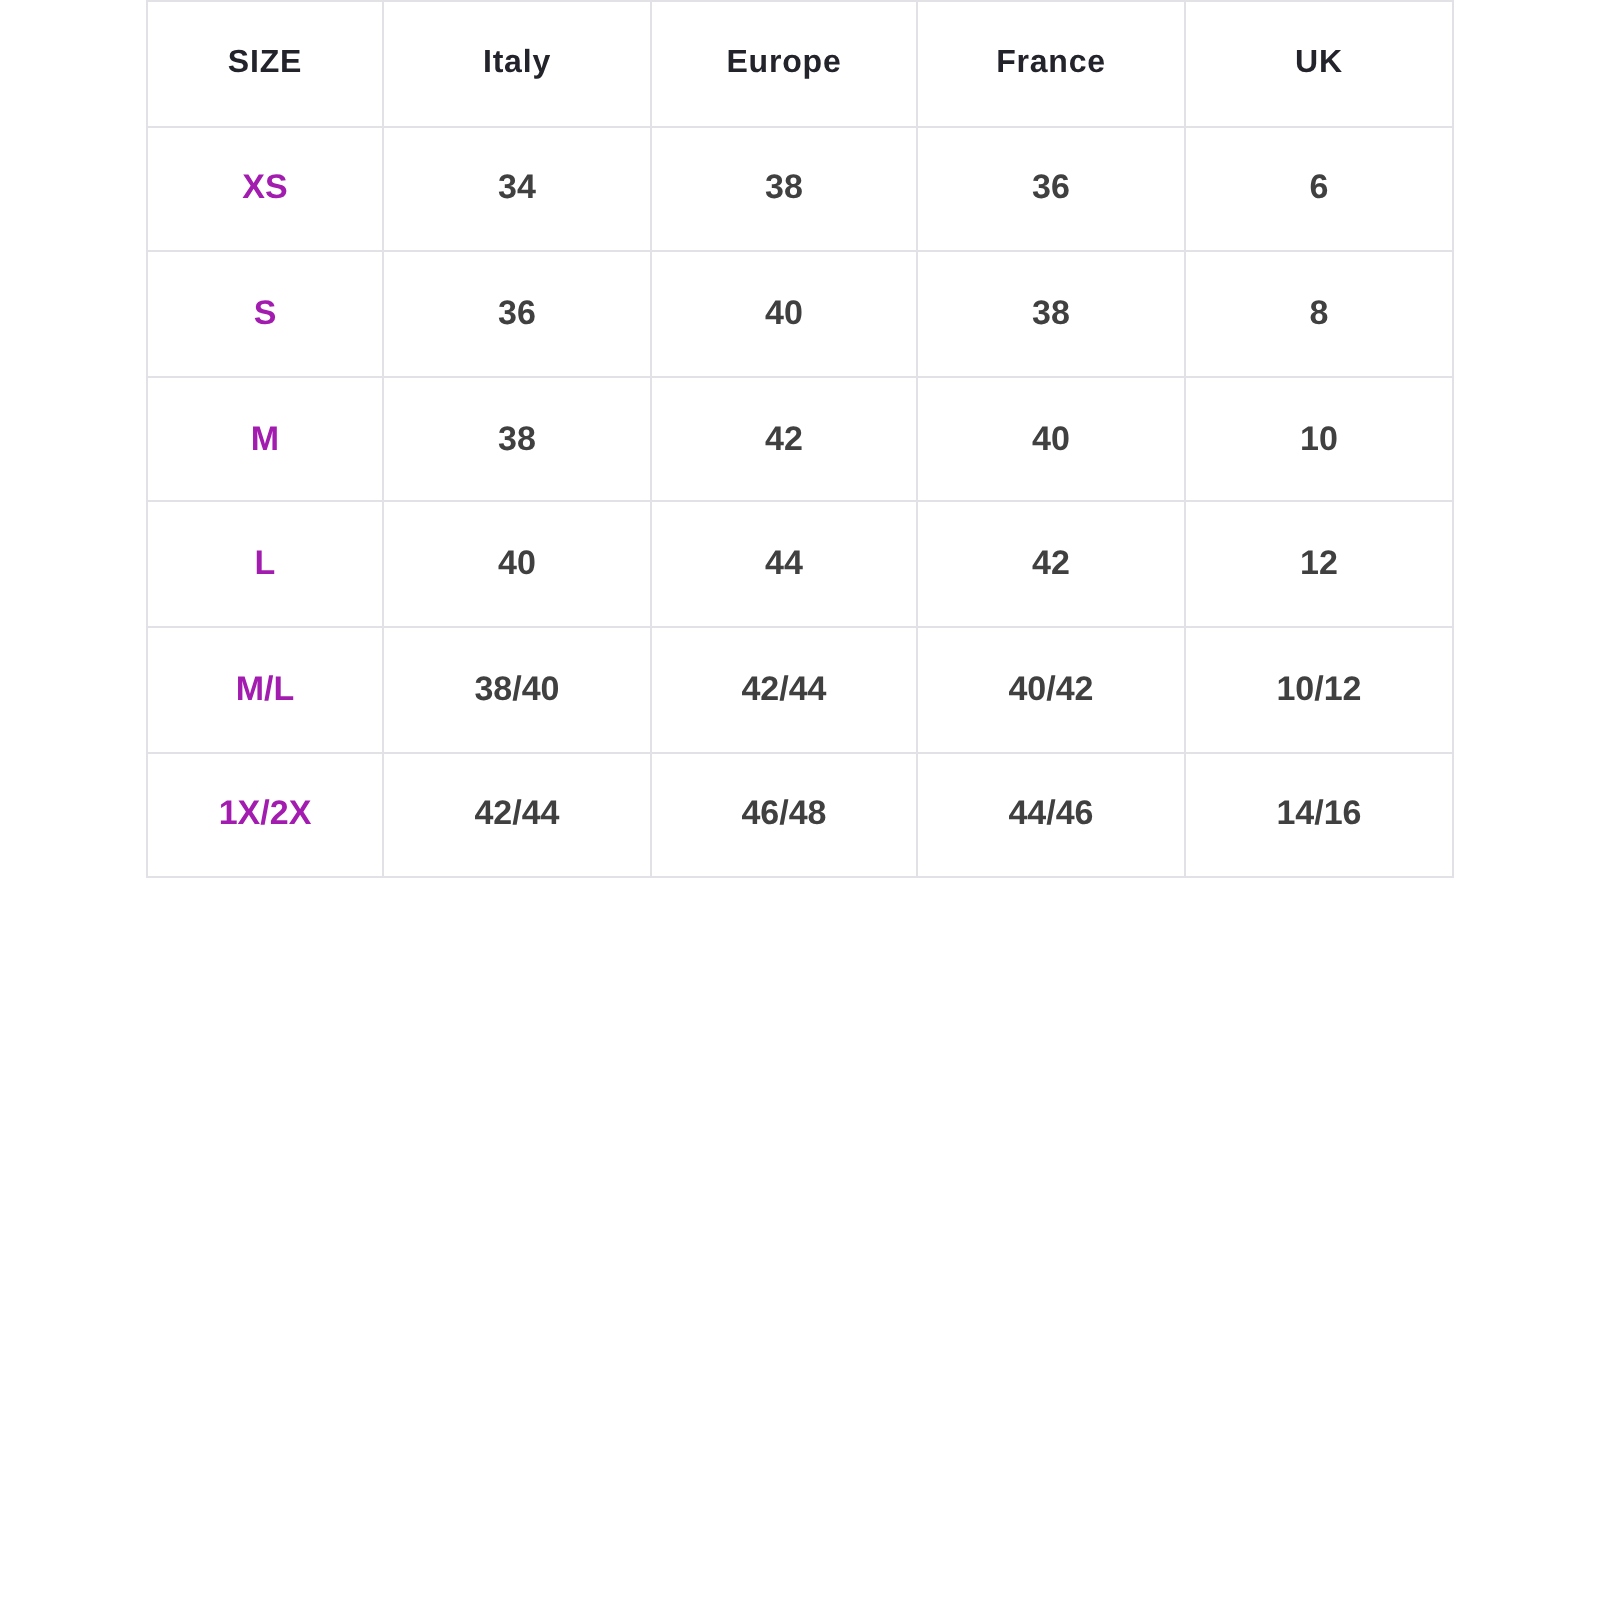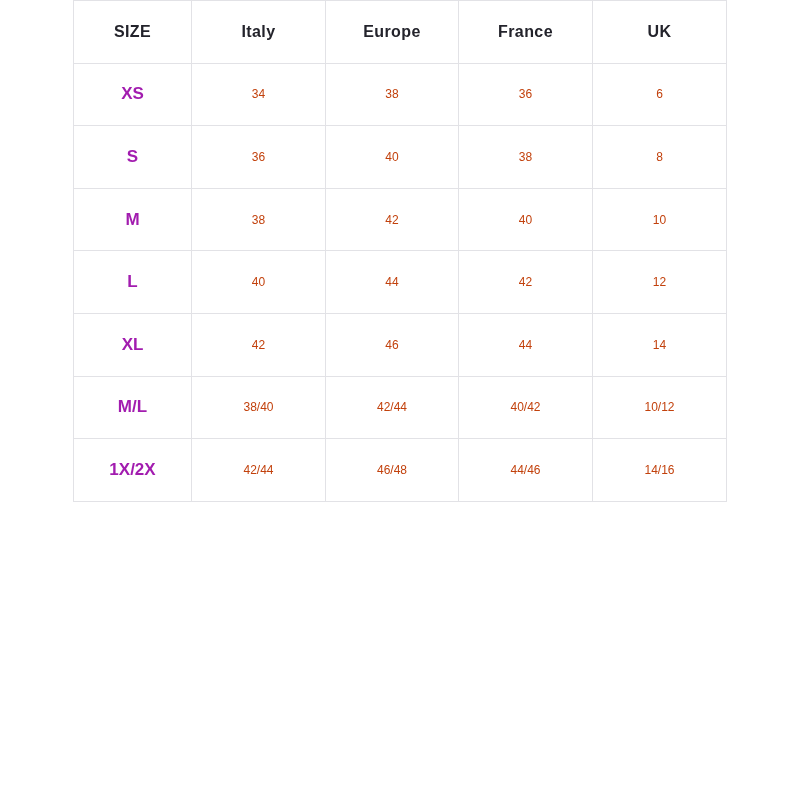--- a/index.html
+++ b/index.html
@@ -25,23 +25,23 @@
     margin: 0 auto;
   }
   table.size-table.main {
     margin-top: 0;
   }
   table.size-table td,
   table.size-table th {
     border: 1px solid #e2e2e6;
     text-align: center;
     vertical-align: middle;
-    font-weight: 400;
-    font-size: 12px;
-    color: #c2410c;
+    font-weight: 700;
+    font-size: 17px;
+    color: #404040;
     padding: 0;
   }
   table.size-table .hdr-cell {
     font-weight: 700;
     font-size: 16px;
     color: #23232b;
     letter-spacing: 0.4px;
   }
   table.size-table .row-label {
     font-weight: 700;
@@ -104,27 +104,20 @@
         <td>10</td>
       </tr>
       <tr>
         <td class="row-label">L</td>
         <td>40</td>
         <td>44</td>
         <td>42</td>
         <td>12</td>
       </tr>
       <tr>
-        <td class="row-label">XL</td>
-        <td>42</td>
-        <td>46</td>
-        <td>44</td>
-        <td>14</td>
-      </tr>
-      <tr>
         <td class="row-label">M/L</td>
         <td>38/40</td>
         <td>42/44</td>
         <td>40/42</td>
         <td>10/12</td>
       </tr>
       <tr>
         <td class="row-label">1X/2X</td>
         <td>42/44</td>
         <td>46/48</td>

